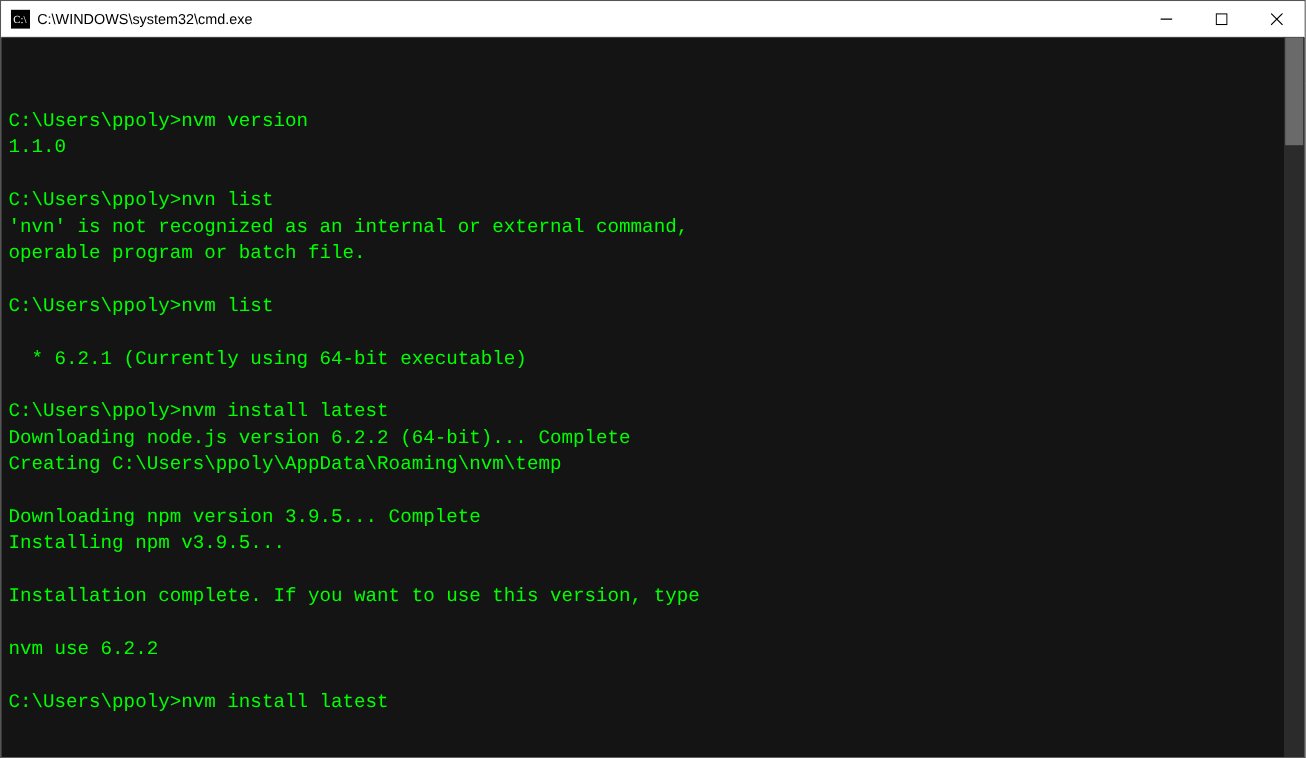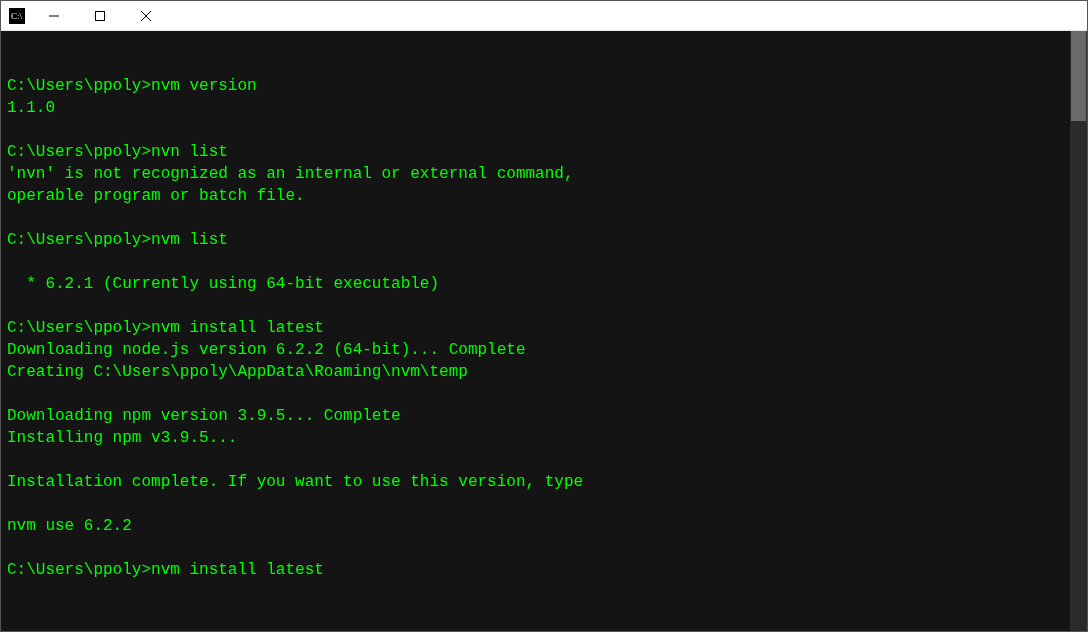--- a/index.html
+++ b/index.html
@@ -122,21 +122,21 @@
 
   .term-body {
     flex: 1;
     background: rgba(0,0,0,0.92);
     position: relative;
     overflow: hidden;
   }
   .term-content {
     position: absolute;
     inset: 0;
-    padding: 0 6px;
+    padding: 15px 6px;
     font-family: Consolas, 'Courier New', monospace;
     font-size: 16px;
     line-height: 22px;
     color: #00ff00;
     white-space: pre;
     overflow: hidden;
   }
   .term-scrollbar {
     position: absolute;
     right: 0; top: 0; bottom: 0;
@@ -259,20 +259,21 @@
 </div>
 
 <div class="terminal-window">
   <div class="titlebar">
     <span class="app-icon">
       <svg viewBox="0 0 16 16">
           <rect x="0" y="0" width="16" height="16" fill="#000"></rect>
           <text x="2" y="11" font-size="9" fill="#fff" font-family="Consolas">C:\</text>
         </svg>
     </span>
+    <span class="title">C:\WINDOWS\system32\cmd.exe</span>
     <div class="win-controls">
       <div class="win-btn">
         <svg viewBox="0 0 10 10">
             <line x1="0" y1="5" x2="10" y2="5" stroke="currentColor" stroke-width="1"></line>
           </svg>
       </div>
       <div class="win-btn">
         <svg viewBox="0 0 10 10">
             <rect x="0.5" y="0.5" width="9" height="9" fill="none" stroke="currentColor" stroke-width="1"></rect>
           </svg>

